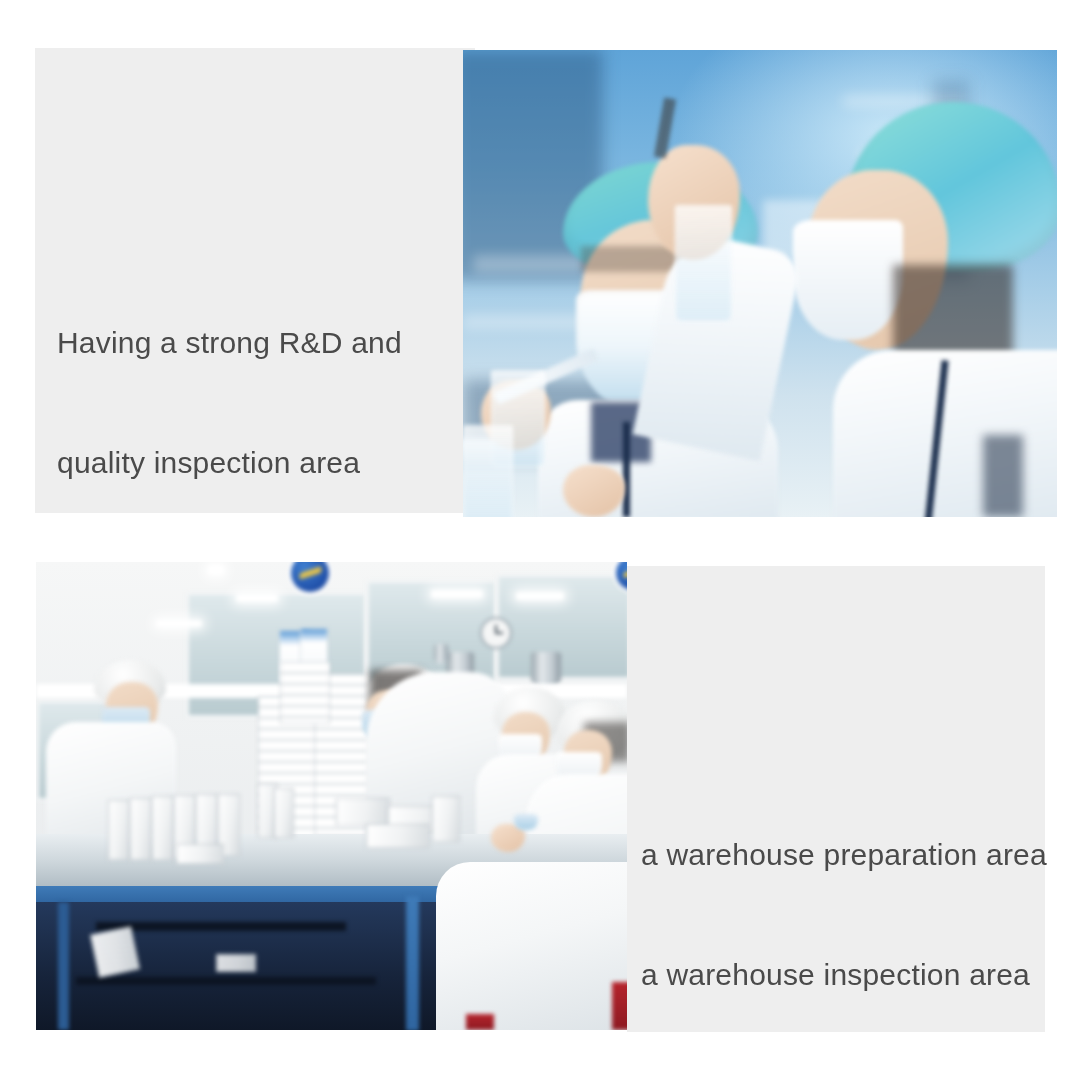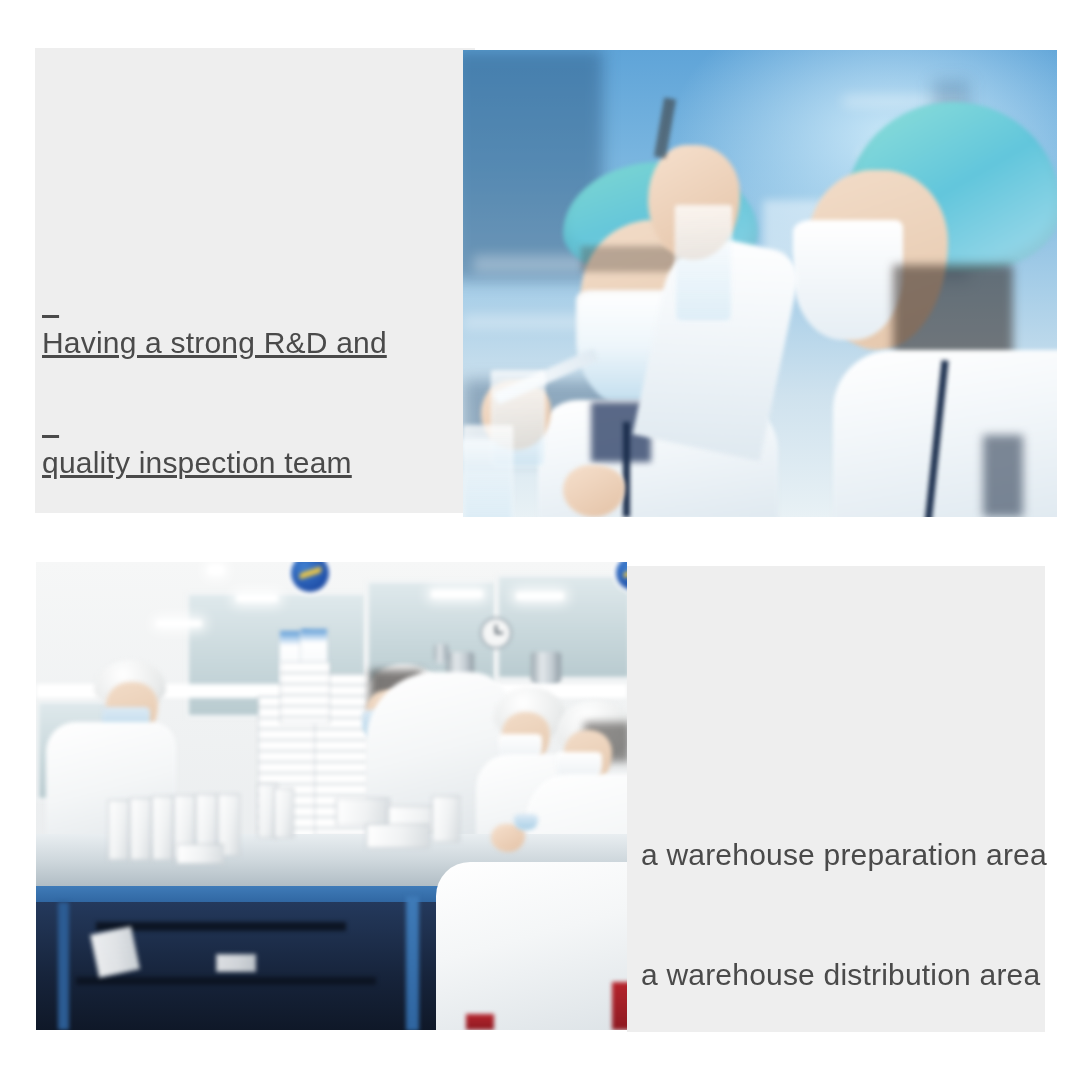--- a/index.html
+++ b/index.html
@@ -226,23 +226,23 @@
     background: linear-gradient(180deg, #b5242c 0%, #8d1a22 100%);
   }
   .blur-soft { filter: blur(2px); }
   .blur-med { filter: blur(4px); }
 </style>
 </head>
 <body>
 
 <div class="panel gray-panel" style="left:35px; top:48px; width:440px; height:465px;"></div>
 
-<div class="caption" style="left:42px; top:243px; width:420px;text-decoration:underline;">
+<div class="caption" style="left:57px; top:243px; width:420px;">
   <div>Having a strong R&amp;D and</div>
-  <div>quality inspection team</div>
+  <div>quality inspection area</div>
 </div>
 
 <div class="photo" id="photo-lab">
 
   <div class="lab-bg-dark" style="left:-10px; top:0px; width:150px; height:230px;"></div>
   <div class="lab-bg-shelf" style="left:10px; top:205px; width:230px; height:18px;"></div>
   <div class="lab-bg-shelf" style="left:0px; top:265px; width:210px; height:14px;"></div>
   <div class="lab-bg-shelf" style="left:380px; top:45px; width:120px; height:12px;"></div>
   <div class="lab-bg-shelf" style="left:395px; top:100px; width:105px; height:10px;"></div>
   <div class="lab-bg-dark" style="left:470px; top:30px; width:36px; height:200px; background:rgba(40,80,120,0.25);"></div>
@@ -275,21 +275,21 @@
   <div class="glass blur-soft" style="left:28px; top:320px; width:52px; height:95px;"></div>
   <div class="glass blur-soft" style="left:0px; top:375px; width:48px; height:105px;"></div>
   <div class="hand blur-soft" style="left:100px; top:415px; width:62px; height:52px;"></div>
   <div class="lab-bg-dark" style="left:520px; top:385px; width:40px; height:82px; background:rgba(30,45,70,0.55); filter:blur(5px);"></div>
 </div>
 
 <div class="panel gray-panel" style="left:627px; top:566px; width:418px; height:466px;"></div>
 
 <div class="caption" style="left:641px; top:755px; width:400px;">
   <div>a warehouse preparation area</div>
-  <div>a warehouse distribution area</div>
+  <div>a warehouse inspection area</div>
 </div>
 
 <div class="photo" id="photo-warehouse">
 
   <div class="wh-wall" style="left:0; top:0; width:591px; height:330px;"></div>
   <div class="wh-window blur-soft" style="left:150px; top:30px; width:175px; height:120px;"></div>
   <div class="wh-window blur-soft" style="left:330px; top:18px; width:125px; height:105px;"></div>
   <div class="wh-window blur-soft" style="left:460px; top:12px; width:130px; height:100px;"></div>
   <div class="wh-window blur-soft" style="left:0px; top:138px; width:110px; height:95px;"></div>
 

